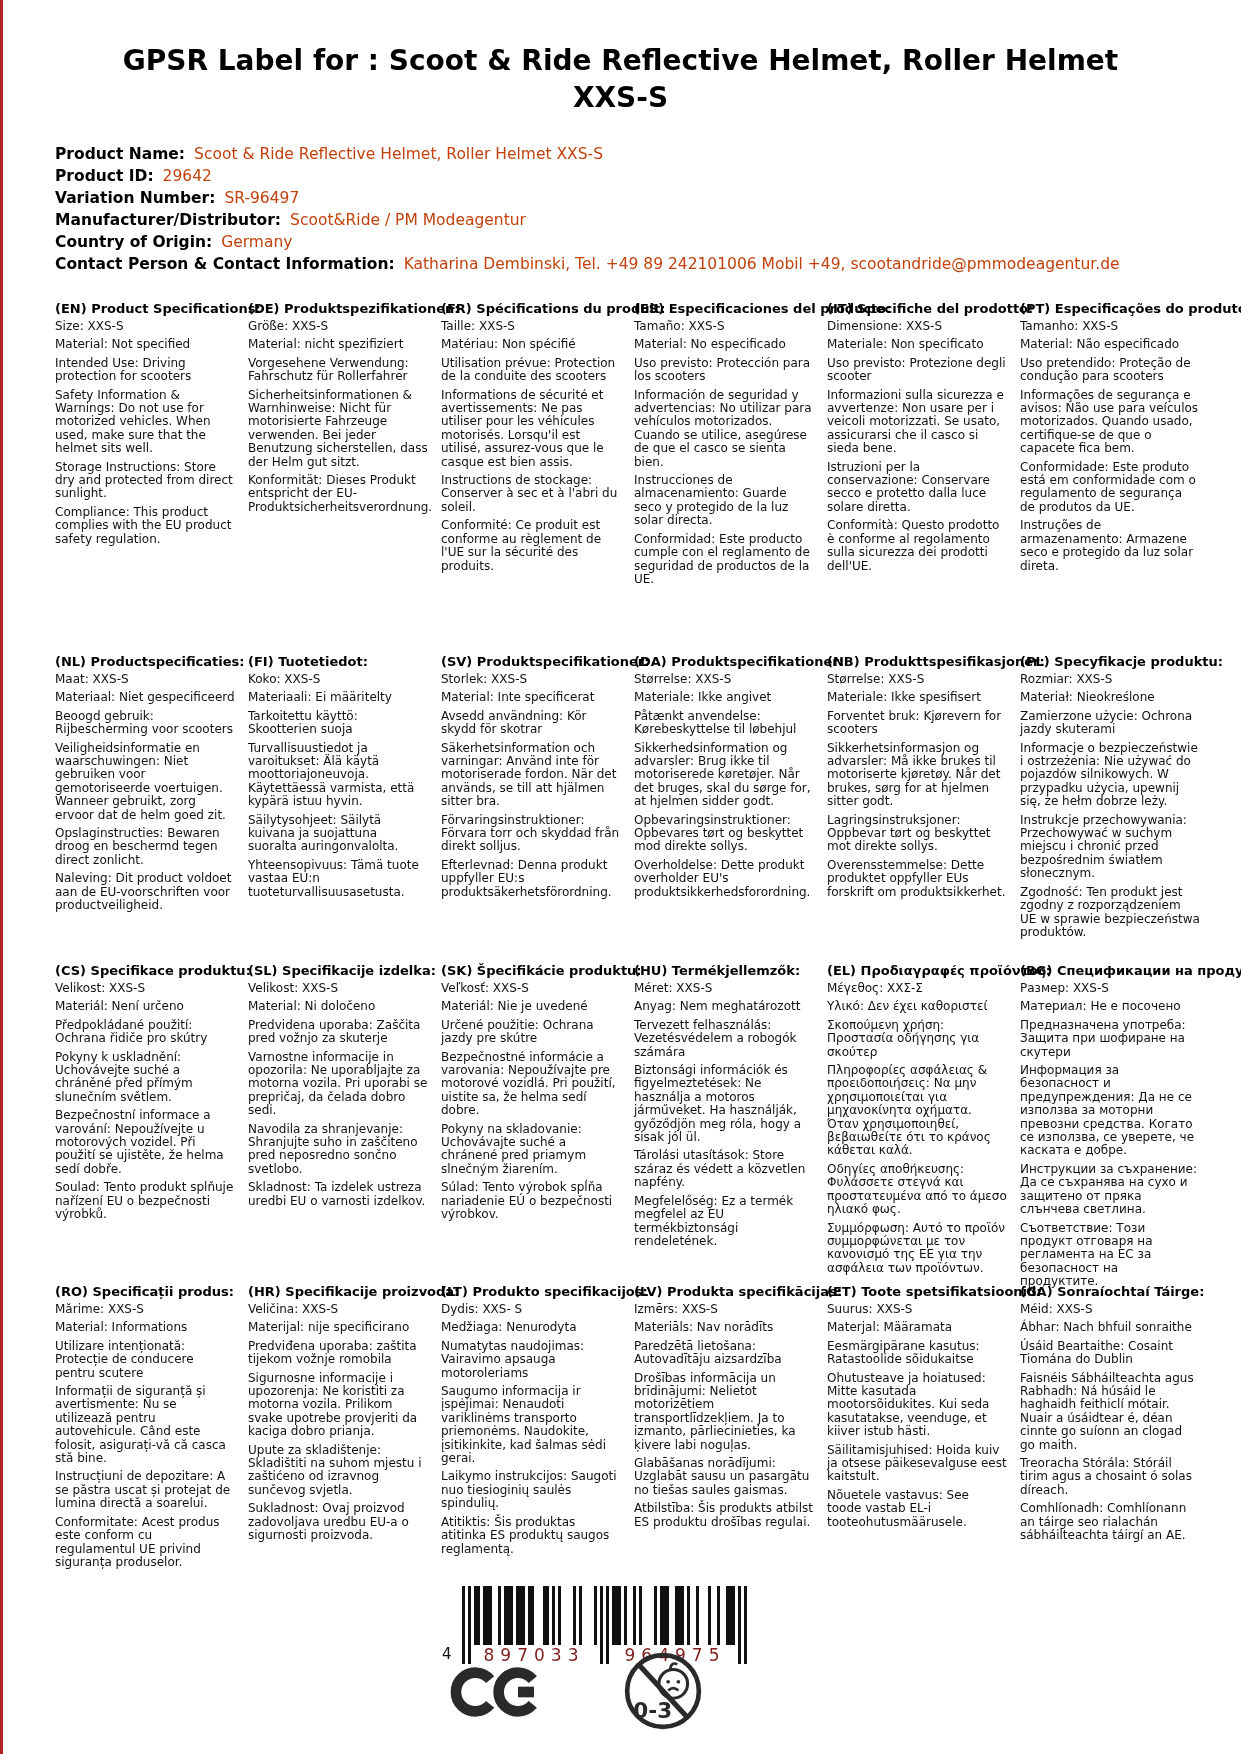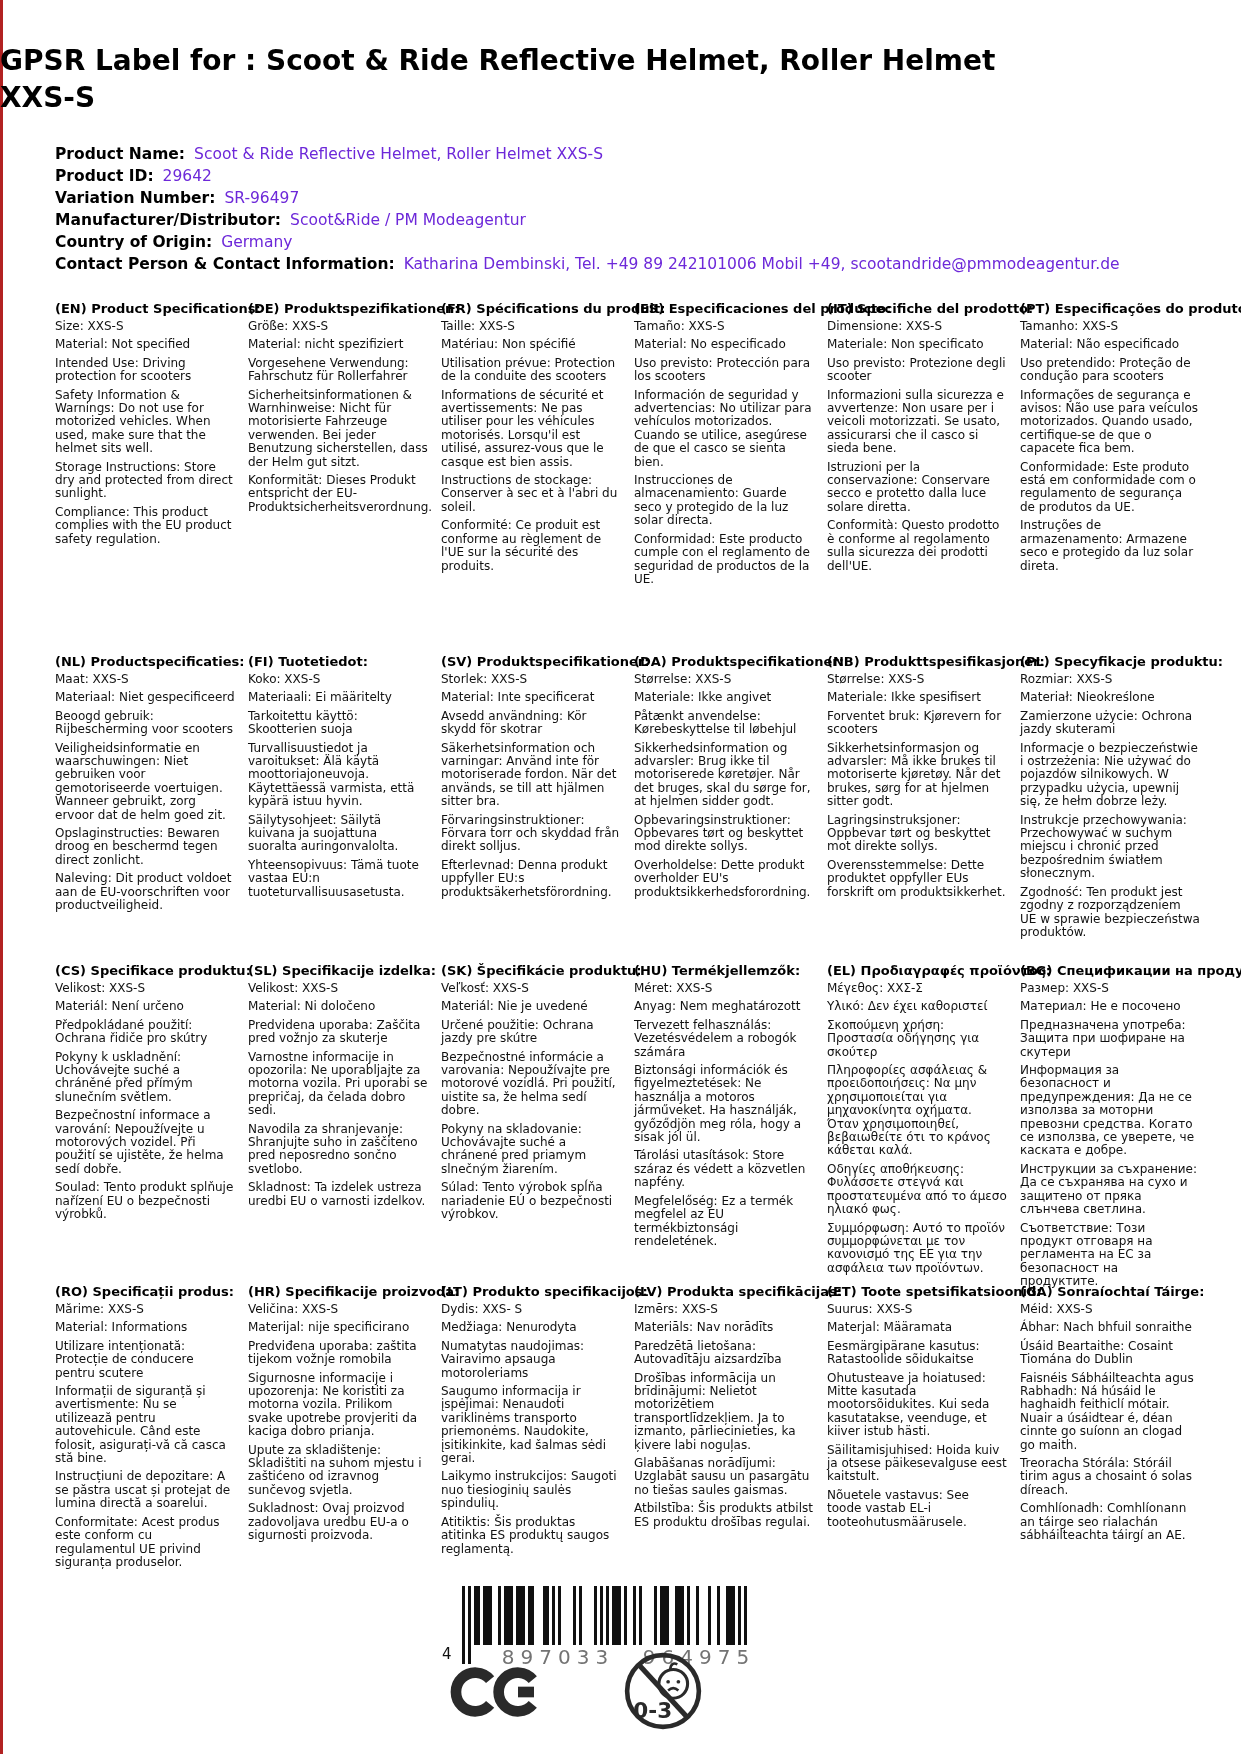--- a/index.html
+++ b/index.html
@@ -8,43 +8,43 @@
     width:1241px;height:1754px;
     margin:0 auto;
     background:#ffffff;
     font-family:"DejaVu Sans","Liberation Sans",sans-serif;
     color:#1a1a1a;
     overflow:hidden;
   }
   .edge-stripe{position:absolute;left:0;top:0;width:3px;height:100%;background:#b22222;}
   .title{
     position:absolute;top:42px;left:0;width:100%;
-    text-align:left;font-weight:bold;font-size:28px;line-height:37px;color:#000;
+    text-align:center;font-weight:bold;font-size:28px;line-height:37px;color:#000;
   }
   .info-block{position:absolute;left:55px;top:146px;width:1140px;font-size:15.5px;line-height:16px;}
   .info-line{margin:0 0 6px 0;white-space:nowrap;}
   .info-label{font-weight:bold;color:#000;}
-  .info-value{margin-left:9px;color:#6d28d9;}
+  .info-value{margin-left:9px;color:#c2410c;}
   .spec-grid{
     position:absolute;left:55px;top:302px;width:1158px;
     display:grid;
     grid-template-columns:repeat(6,193px);
     grid-template-rows:353px 309px 321px auto;
   }
   .spec-cell{padding-right:13px;overflow:visible;}
   .spec-header{font-weight:bold;font-size:13px;line-height:14px;margin:0 0 4px 0;white-space:nowrap;color:#000;}
   .spec-par{margin:0 0 5px 0;font-size:12px;line-height:13.4px;color:#111;}
   
   .barcode{position:absolute;left:462px;top:1586px;width:285px;height:96px;}
   .barcode-bars{display:flex;align-items:flex-start;height:78px;}
   .module{width:3px;height:62px;}
   .module.black{background:#101010;}
   .module.guard{height:78px;}
   .bc-digit-left{position:absolute;left:-20px;top:59px;font-size:15px;color:#111;}
-  .bc-group{position:absolute;top:59px;width:126px;text-align:center;font-size:20px;letter-spacing:6px;color:#737373;background:#fff;padding-left:24px;}
+  .bc-group{position:absolute;top:59px;width:126px;text-align:center;font-size:17px;letter-spacing:6px;color:#7f1d1d;background:#fff;}
   .bc-group.g1{left:9px;}
   .bc-group.g2{left:150px;}
   
   .ce-mark{position:absolute;left:450px;top:1656px;}
   .age-mark{position:absolute;left:622px;top:1650px;}
 </style>
 </head>
 <body>
 
 <div class="page">

